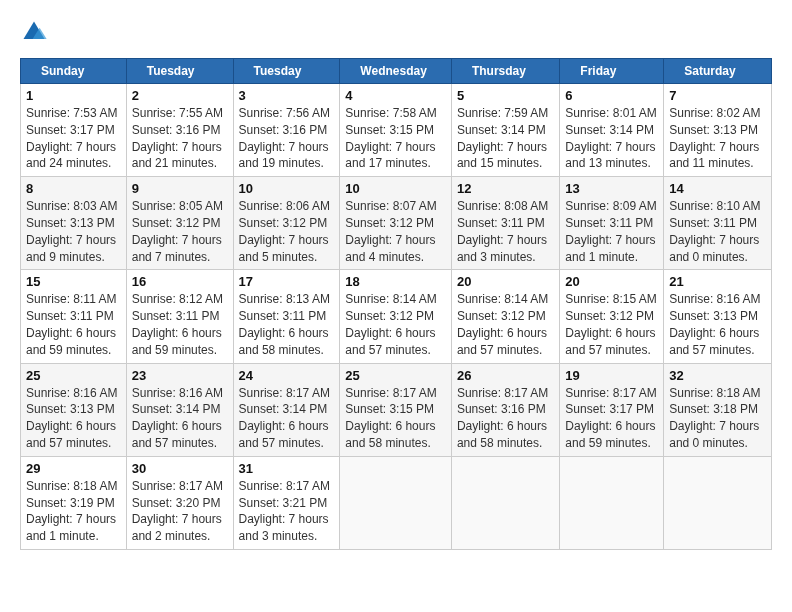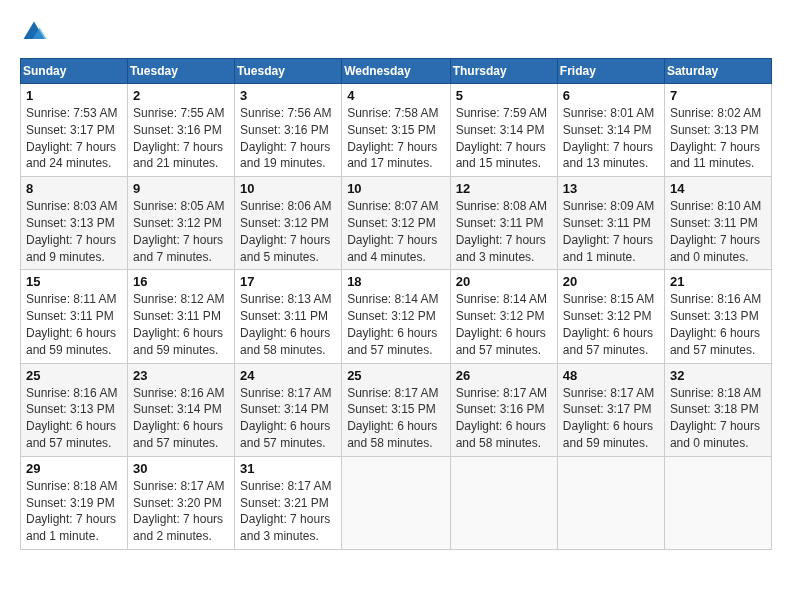--- a/index.html
+++ b/index.html
@@ -59,21 +59,21 @@
     }
     
     .cal-table {
       width: 100%;
       border-collapse: collapse;
       font-size: 10.5px;
     }
     .cal-table th {
       background: #2b6cb0;
       color: #fff;
-      padding: 5px 2px;
+      padding: 5px 20px;
       text-align: left;
       font-size: 12px;
       font-weight: bold;
       border: 1px solid #1a4f8a;
     }
     .cal-table td {
       vertical-align: top;
       border: 1px solid #ccc;
       padding: 4px 5px;
       width: 113px;
@@ -342,21 +342,21 @@
           </td>
           <td>
             <span class="day-num">26</span>
         <div class="day-info">
           Sunrise: 8:17 AM<br>
           Sunset: 3:16 PM<br>
           Daylight: 6 hours and 58 minutes.
         </div>
           </td>
           <td>
-            <span class="day-num">48</span>
+            <span class="day-num">19</span>
         <div class="day-info">
           Sunrise: 8:17 AM<br>
           Sunset: 3:17 PM<br>
           Daylight: 6 hours and 59 minutes.
         </div>
           </td>
           <td>
             <span class="day-num">32</span>
         <div class="day-info">
           Sunrise: 8:18 AM<br>

